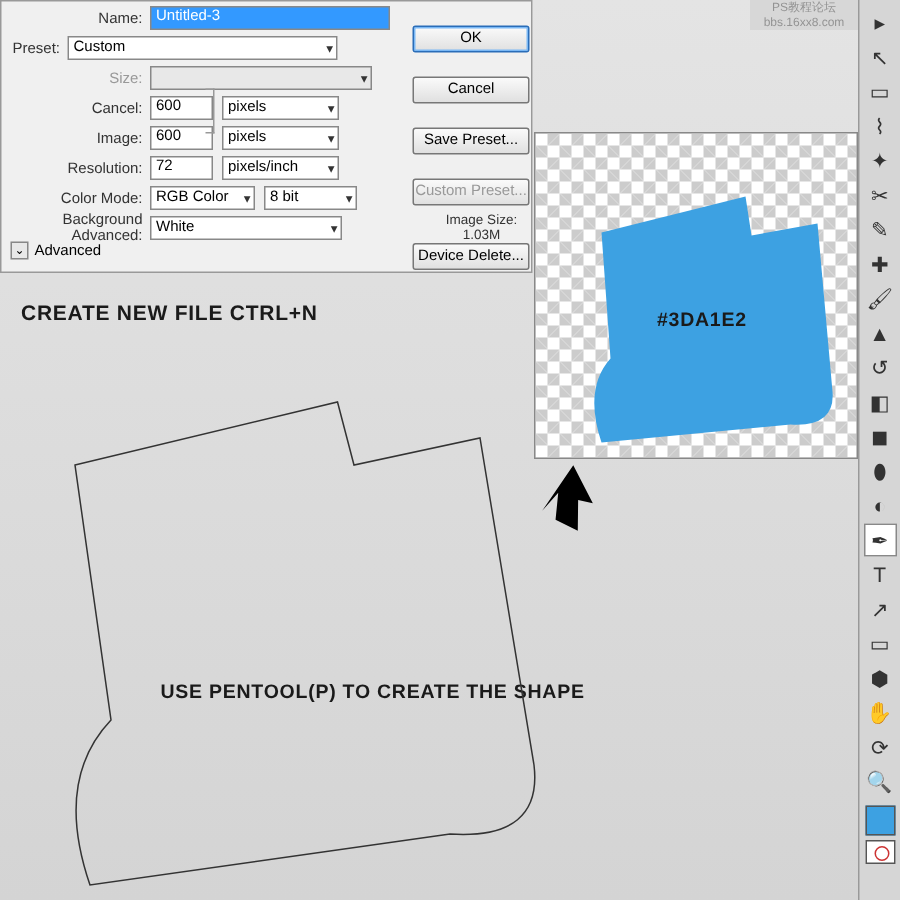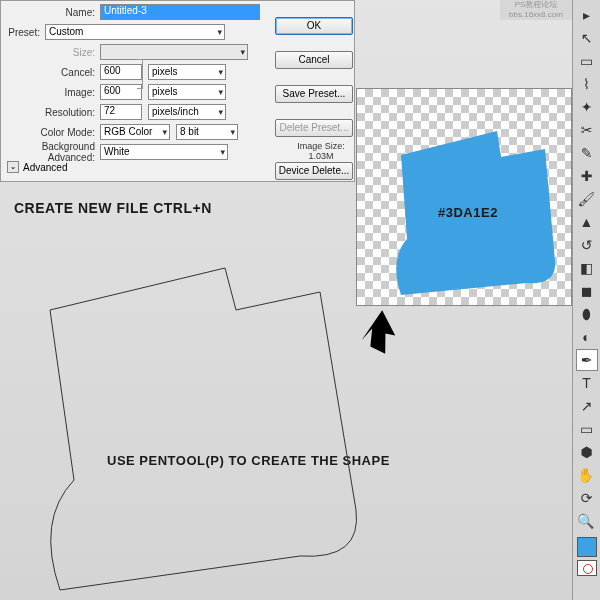--- a/index.html
+++ b/index.html
@@ -83,21 +83,21 @@
     <div class="dlg-select" style="width:128px">White</div>
   </div>
   <div class="adv">
     <span class="chev">⌄</span>
     <span>Advanced</span>
   </div>
   <div class="btn-col">
     <div class="btn primary">OK</div>
     <div class="btn">Cancel</div>
     <div class="btn">Save Preset...</div>
-    <div class="btn disabled">Delete Preset...</div>
+    <div class="btn disabled">Custom Preset...</div>
     <div style="height:6px"></div>
     <div class="btn">Device Delete...</div>
   </div>
   <div class="imgsize">
     <div>Image Size:</div>
     <div>1.03M</div>
   </div>
 </div>
 
 <div class="instr a">CREATE NEW FILE CTRL+N</div>

